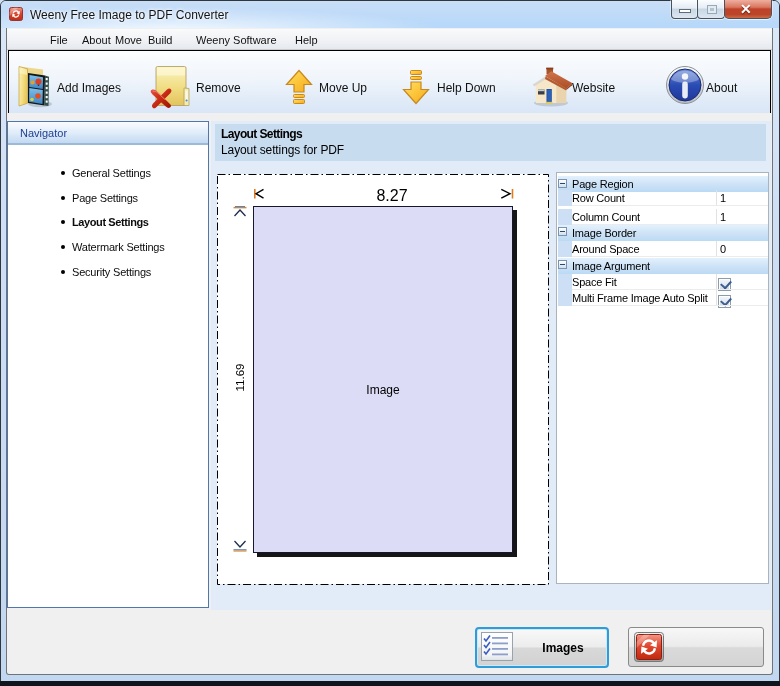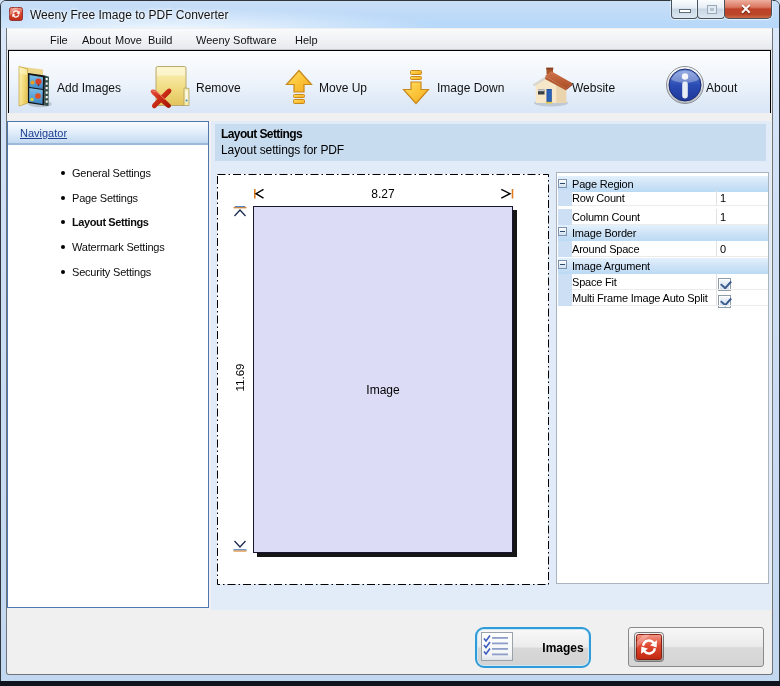--- a/index.html
+++ b/index.html
@@ -35,47 +35,47 @@
   .mi { position:absolute; top:33.5px; font-size:11px; color:#111;margin-left:36px; }
   #toolbar { position:absolute; left:8px; top:50px; width:763px; height:63px;
     border:1px solid #000; border-bottom:none;
     background:linear-gradient(180deg,#fcfdfe 0%,#f0f5fb 45%,#e2ecf8 75%,#d9e6f6 100%); }
   .tbtext { position:absolute; font-size:12px; color:#111; top:80.5px; }
   #nav { position:absolute; left:7px; top:121px; width:202px; height:487px;
     background:#fff; border:1px solid #4f76ae; }
   #navhdr { position:absolute; left:8px; top:122px; width:200px; height:23px;
     background:linear-gradient(180deg,#fafcff 0%,#e1edfa 50%,#c3d9f1 100%);
     border-bottom:2px solid #9cb9da; }
-  #navhdr span { position:absolute; left:12px; top:5px; font-size:11px; color:#1d3f92;text-decoration:underline; }
+  #navhdr span { position:absolute; left:12px; top:5px; font-size:11px; color:#1d3f92; }
   .navitem { position:absolute; left:51px; font-size:11px; color:#0c0c0c; letter-spacing:-0.2px;margin-left:21px; }
   .navitem:before { content:""; position:absolute; left:-11px; top:4px; width:4px; height:4px; border-radius:50%; background:#000; }
   #main { position:absolute; left:211px; top:121px; width:560px; height:489px; background:#e2ecf9; }
   #mainhdr { position:absolute; left:215px; top:124px; width:551px; height:37px; background:#c8dcf0; }
   #mainhdr .t1 { position:absolute; left:6px; top:3px; font-size:12px; font-weight:bold; letter-spacing:-0.6px; color:#000; }
   #mainhdr .t2 { position:absolute; left:6px; top:19px; font-size:12px; letter-spacing:-0.1px; color:#000; }
   #preview { position:absolute; left:217px; top:174px; width:331px; height:410px; background:#fff; }
   #page { position:absolute; left:253px; top:206px; width:260px; height:347px;
     background:#dcdcf6; border:1px solid #16162e; box-shadow:4px 4px 0 #161616; }
   #imageLbl { position:absolute; left:253px; top:373px; width:260px; text-align:center; font-size:12px; color:#000;margin-top:10px; }
-  #lbl827 { position:absolute; left:253px; top:187px; width:260px; text-align:center; font-size:12px; color:#000; }
+  #lbl827 { position:absolute; left:262px; top:187px; width:260px; text-align:center; font-size:16px; color:#000; }
   #grid { position:absolute; left:556px; top:172px; width:213px; height:412px; background:#fff; border:1px solid #aab4bf; }
   .grow { position:absolute; left:1px; width:210px; height:16.3px; font-size:11px; color:#000; }
   .ghdr { background:linear-gradient(180deg,#e3f1fd 0%,#cde2f6 55%,#badaf4 100%); }
   .gut { position:absolute; left:0; top:0; width:14px; height:16.3px; background:#ccdff4; }
   .glabel { position:absolute; left:14px; top:2px; letter-spacing:-0.2px; }
   .gvalue { position:absolute; left:162px; top:2px; }
   .gsep { position:absolute; left:157.5px; top:0; width:1px; height:16.3px; background:#e2e2e2; }
   .grsep { position:absolute; left:14px; bottom:0; width:196px; height:1px; background:#ececec; }
   .minus { position:absolute; left:0px; top:2.5px; width:9px; height:9px; background:linear-gradient(180deg,#fff,#cfe0ef); border:1px solid #7d93ad; }
   .minus:before { content:""; position:absolute; left:1px; top:3px; width:5px; height:1px; background:#2b4a6b; }
   .cbx { position:absolute; left:160px; top:4.5px; width:13px; height:13px; background:linear-gradient(180deg,#f4f8fb,#cfdbe8); border:1px solid #8e9caa; box-shadow:inset 0 0 0 1px #fff; }
   .cbx:before { content:""; position:absolute; left:1.5px; top:1px; width:8px; height:5px; border-left:2.2px solid #3c5c90; border-bottom:2.2px solid #3c5c90; transform:rotate(-48deg); }
   .bbtn { position:absolute; font-weight:bold; font-size:12px; color:#000; }
-  #btnImages { left:475px; top:627px; width:116px; height:41px;
-    border:2px solid #2e9cd8; border-radius:9px;
+  #btnImages { left:475px; top:627px; width:134px; height:41px;
+    border:2px solid #2e9cd8; border-radius:4px;
     background:linear-gradient(180deg,#f9f9f9 0%,#ececec 48%,#d8d8d8 52%,#d2d2d2 100%);
     box-shadow:inset 0 0 0 1px #cfe8f6; }
   #btnConvert { left:628px; top:627px; width:136px; height:40px;
     border:1px solid #8a8a8a; border-radius:3px;
     background:linear-gradient(180deg,#f7f7f7 0%,#ebebeb 48%,#dadada 52%,#d4d4d4 100%); }
   #btnImages span { position:absolute; left:38px; top:12px; width:96px; text-align:center; }
   #btnConvert span { position:absolute; left:36px; top:20px; width:100px; text-align:center;margin-top:48px; }
 </style>
 </head>
 <body>
@@ -188,21 +188,21 @@
   <rect x="8.5" y="25.5" width="11" height="3" rx="1" fill="url(#gold1)" stroke="#c9881c" stroke-width="1"></rect>
   <rect x="8.5" y="30.5" width="11" height="4" rx="1" fill="url(#gold1)" stroke="#c9881c" stroke-width="1"></rect>
 </svg>
 <div class="tbtext" style="left:319px">Move Up</div>
 
 <svg class="abs" style="left:402px;top:67px" width="28" height="38" viewBox="0 0 28 38">
   <path d="M14 36.5 L26.5 22.5 L19 22.5 L19 15 L9 15 L9 22.5 L1.5 22.5 Z" fill="url(#gold1)" stroke="#c9881c" stroke-width="1.2"></path>
   <rect x="8.5" y="9.5" width="11" height="3" rx="1" fill="url(#gold1)" stroke="#c9881c" stroke-width="1"></rect>
   <rect x="8.5" y="3.5" width="11" height="4" rx="1" fill="url(#gold1)" stroke="#c9881c" stroke-width="1"></rect>
 </svg>
-<div class="tbtext" style="left:437px">Image Down</div>
+<div class="tbtext" style="left:437px">Help Down</div>
 
 <svg class="abs" style="left:529px;top:63px" width="46" height="44" viewBox="0 0 46 44">
   <defs>
     <linearGradient id="roof1" x1="0" y1="0" x2="0" y2="1">
       <stop offset="0" stop-color="#d0744a"></stop>
         <stop offset="1" stop-color="#ab4d26"></stop>
     </linearGradient>
   </defs>
   <ellipse cx="22" cy="40" rx="17" ry="3.5" fill="#90989f" opacity="0.4"></ellipse>
   <path d="M17.5 5 L24 5.8 L24 12 L17.5 11.2 Z" fill="#a8532a"></path>

